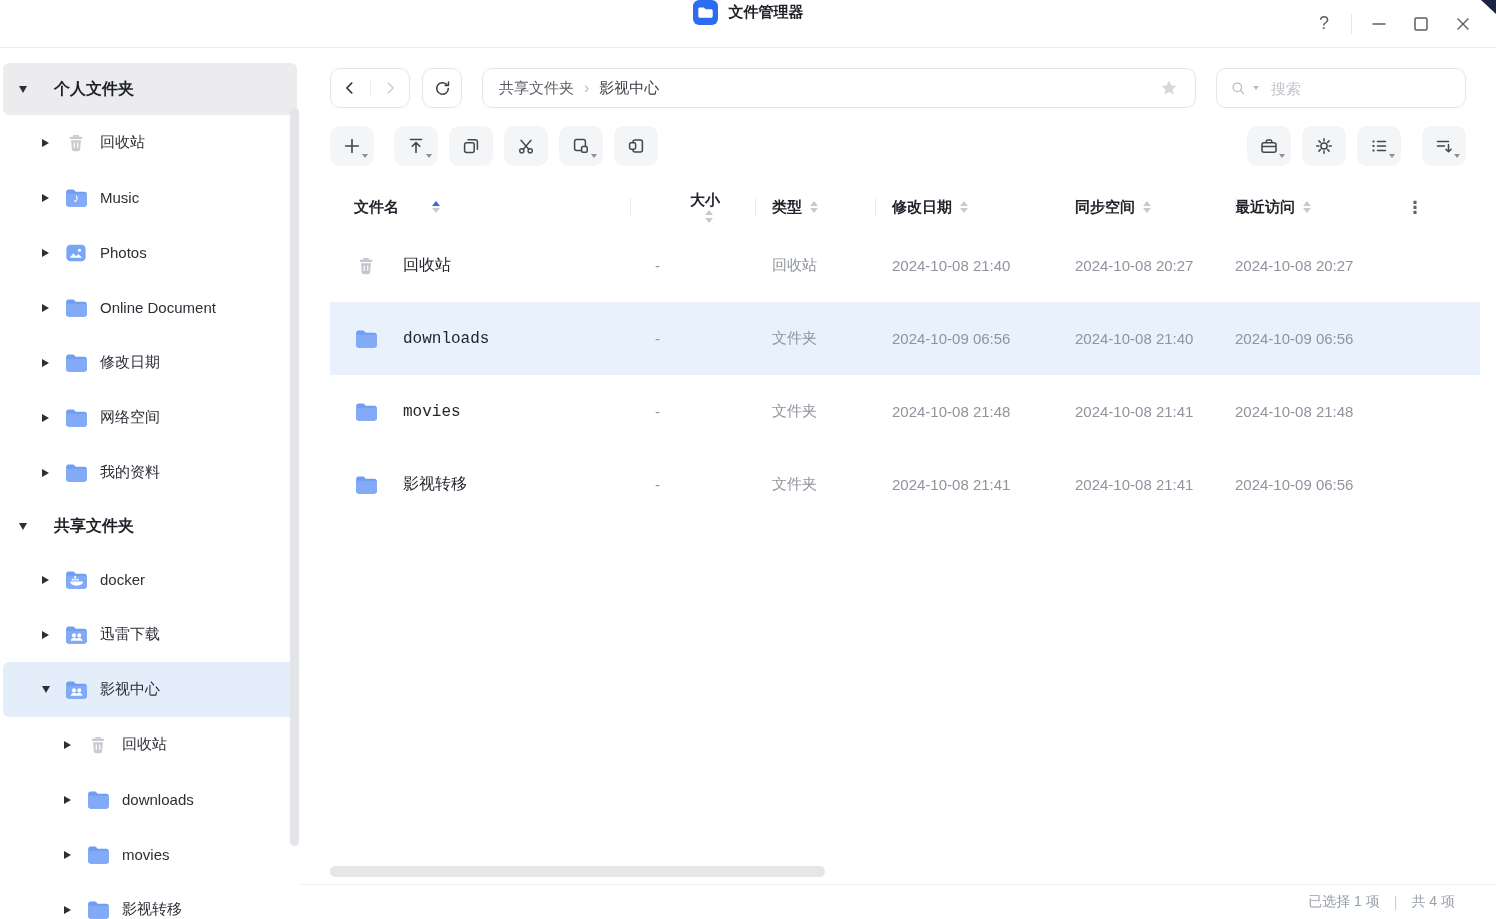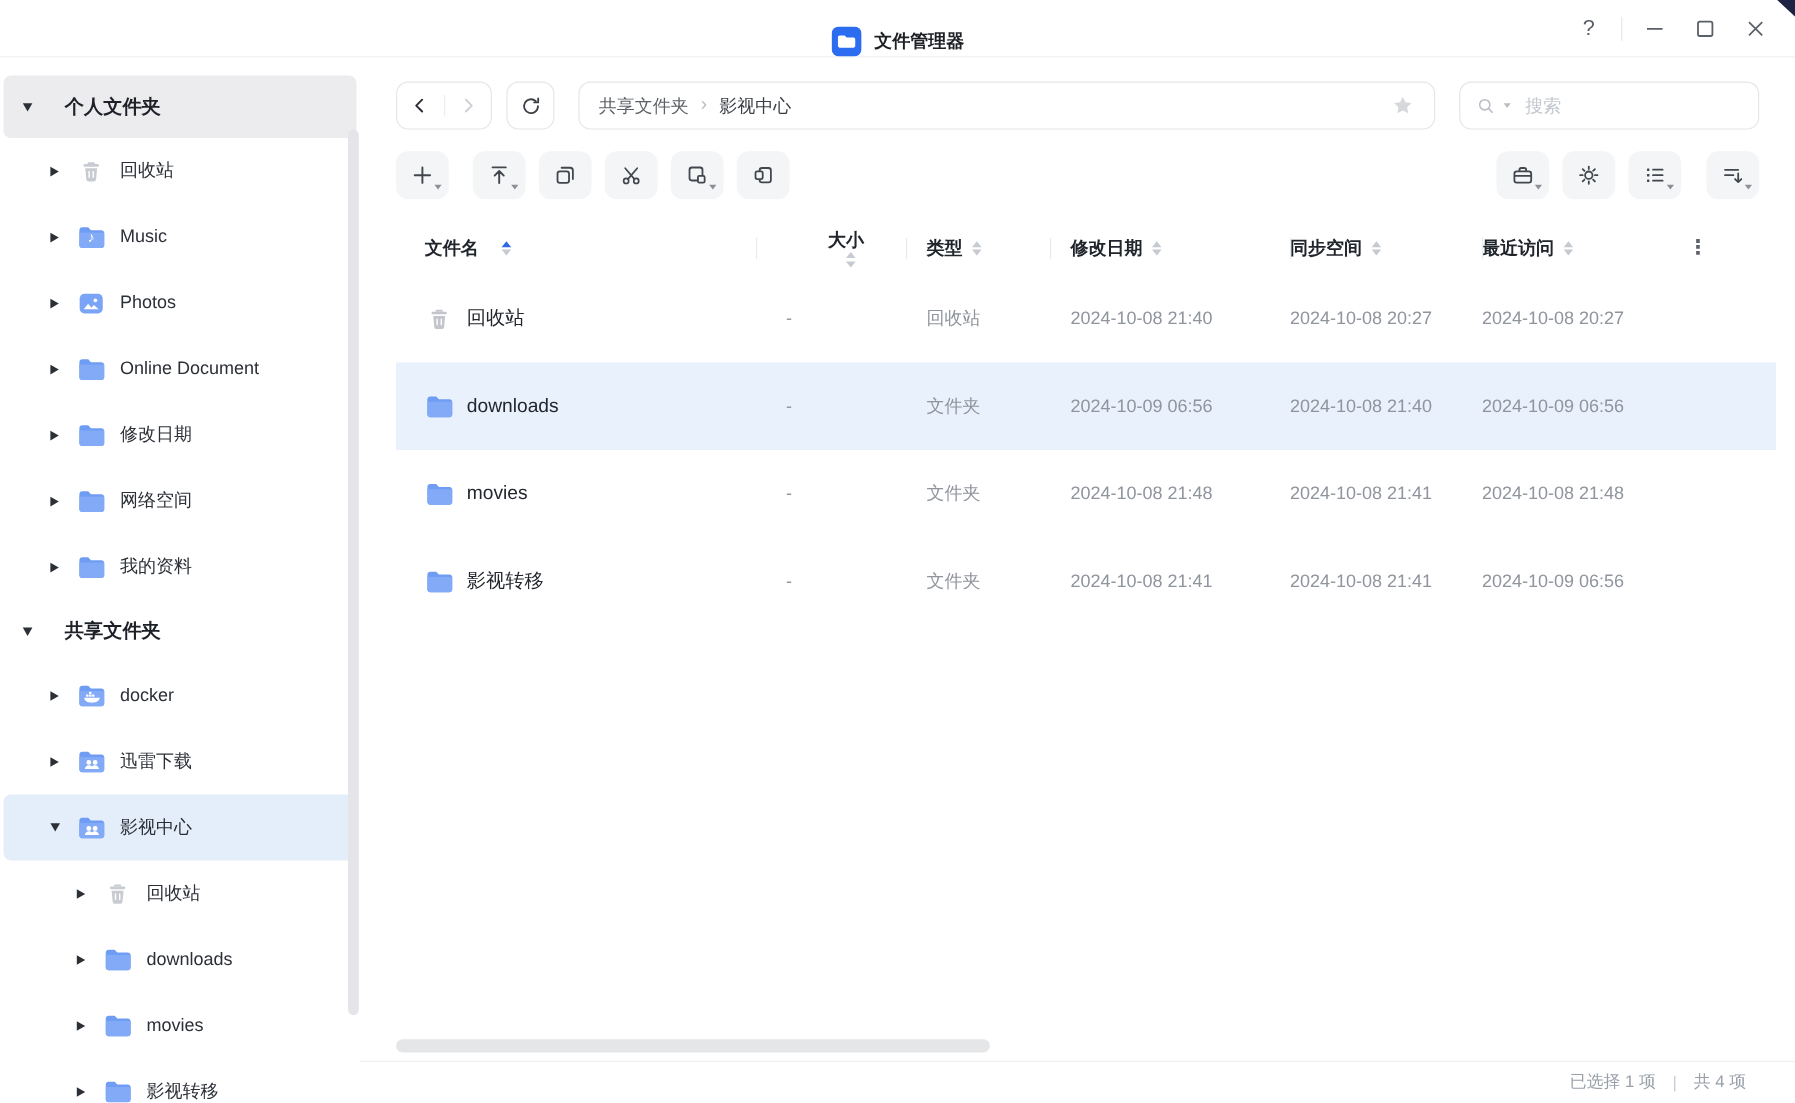--- a/index.html
+++ b/index.html
@@ -6,21 +6,21 @@
   html,body { width:1496px; height:919px; }
   body {
     font-family:"Liberation Sans","DejaVu Sans",sans-serif;
     background:#fff; color:#23262b; position:relative; overflow:hidden;
   }
   svg { display:block; }
 
   
   .titlebar { position:absolute; top:0; left:0; right:0; height:48px;
     background:#fff; border-bottom:1px solid #ededee;
-    display:flex; align-items:flex-end; justify-content:center; }
+    display:flex; align-items:flex-start; justify-content:center; }
   .title-center { display:flex; align-items:center; gap:11px;
     font-size:15px; font-weight:700; color:#1c1f24; }
   .win-controls { position:absolute; right:12px; top:0; height:47px;
     display:flex; align-items:center; }
   .win-btn { width:42px; height:47px; display:flex; align-items:center;
     justify-content:center; color:#5a5e66; cursor:default; }
   .help-label { font-size:18px; color:#5a5e66; }
   .wc-divider { width:1px; height:20px; background:#e7e8ea; margin:0 6px; }
   .corner-cursor { position:absolute; top:0; right:0; width:0; height:0;
     border-right:15px solid #1d2342; border-bottom:14px solid transparent; }
@@ -87,21 +87,21 @@
   .ftable { position:absolute; top:137px; left:30px; right:16px; }
   .thead, .trow { display:grid;
     grid-template-columns:300px 125px 120px 200px 160px 160px 40px 1fr;
     align-items:center; }
   .thead { height:44px; font-size:15px; font-weight:700; color:#20242b; }
   .thead > div { position:relative; display:flex; align-items:center; }
   .thead > .dv::before { content:""; position:absolute; left:0; top:50%;
     transform:translateY(-50%); width:1px; height:18px; background:#e9eaec; }
   .trow { height:73px; font-size:15px; color:#8f949d; }
   .trow.sel { background:#e9f1fd; }
-  .c-name { display:flex; align-items:center; gap:11px; padding-left:24px; }
+  .c-name { display:flex; align-items:center; gap:25px; padding-left:24px;font-family:Liberation Mono, monospace; }
   .c-size { padding-left:25px;flex-direction:column; }
   .c-type { padding-left:17px; }
   .c-mod  { padding-left:17px; }
   .c-more { justify-content:center; display:flex; }
   .fname { color:#23262c; font-size:16px; }
   .ficon { width:24px; display:flex; justify-content:center; }
   .sorts { display:flex; flex-direction:column; gap:2.5px; margin-left:8px; }
   .tri-up { width:0; height:0; border-left:4px solid transparent;
     border-right:4px solid transparent; border-bottom:5px solid #c6cad1; }
   .tri-down { width:0; height:0; border-left:4px solid transparent;

